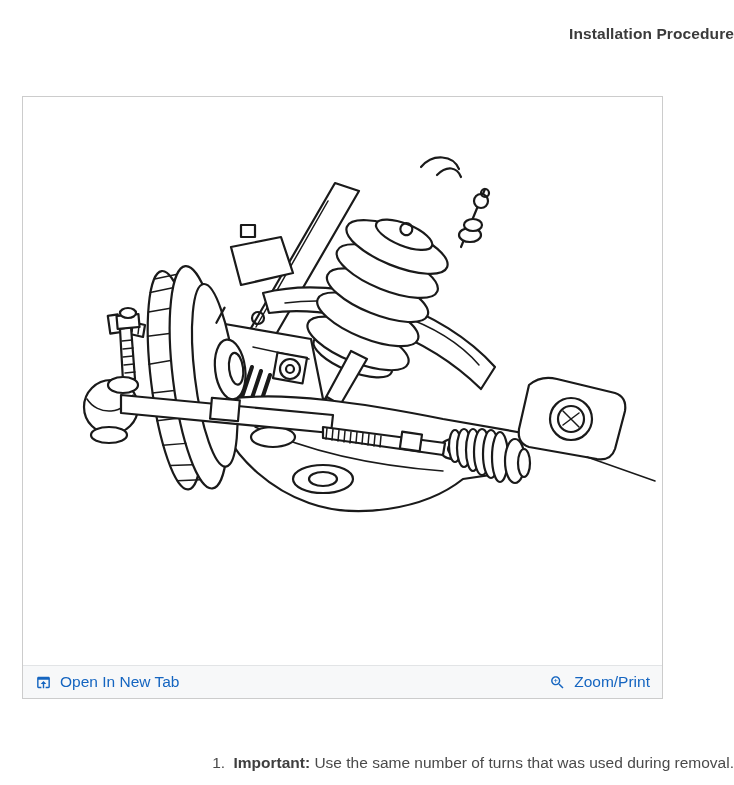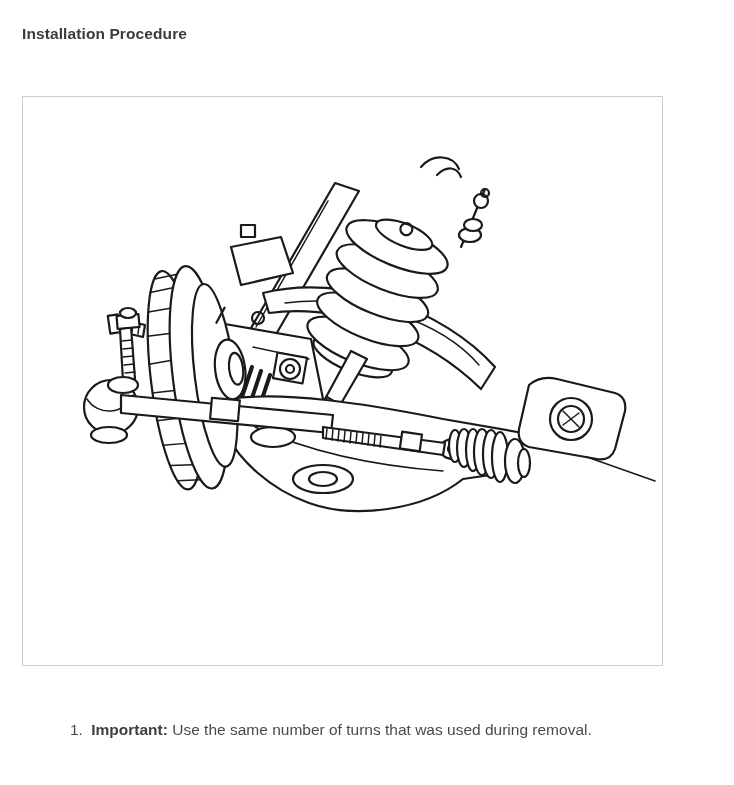--- a/index.html
+++ b/index.html
@@ -2,21 +2,21 @@
 <html><head>
 <meta charset="utf-8">
 <style>
   html, body { margin:0; padding:0; }
   body {
     width:734px; height:785px;
     background:#ffffff;
     font-family:"Liberation Sans", sans-serif;
     overflow:hidden;
   }
-  .content { padding:25px 0 0 22px; }
+  .content { padding:25px 0 0 22px;text-align:right; }
 
   .page-title {
     margin:0;
     font-size:15.5px;
     font-weight:700;
     color:#3b3b3b;
     letter-spacing:.1px;
   }
 
   .figure-card {
@@ -189,20 +189,34 @@
           <ellipse class="f" cx="450" cy="353" rx="7" ry="21"></ellipse>
           <ellipse class="f" cx="459" cy="355" rx="8" ry="23"></ellipse>
           <ellipse class="f" cx="468" cy="357" rx="8" ry="24"></ellipse>
           <ellipse class="f" cx="477" cy="360" rx="8" ry="25"></ellipse>
           <ellipse class="f" cx="492" cy="364" rx="10" ry="22"></ellipse>
           <ellipse class="f" cx="501" cy="366" rx="6" ry="14"></ellipse>
         </g>
       </svg>
     </div>
 
+    <div class="figure-toolbar">
+      <a class="toolbar-link">
+        <svg width="17" height="17" viewBox="0 0 24 24" fill="#1565c0">
+          <path d="M19 4H5c-1.11 0-2 .9-2 2v12c0 1.1.89 2 2 2h4v-2H5V8h14v10h-4v2h4c1.1 0 2-.9 2-2V6c0-1.1-.9-2-2-2zm-7 6l-4 4h3v6h2v-6h3l-4-4z"></path>
+        </svg>
+        <span>Open In New Tab</span>
+      </a>
+      <a class="toolbar-link">
+        <svg width="17" height="17" viewBox="0 0 24 24" fill="#1565c0">
+          <path d="M15.5 14h-.79l-.28-.27C15.41 12.59 16 11.11 16 9.5 16 5.91 13.09 3 9.5 3S3 5.91 3 9.5 5.91 16 9.5 16c1.61 0 3.09-.59 4.23-1.57l.27.28v.79l5 4.99L20.49 19l-4.99-5zm-6 0C7.01 14 5 11.99 5 9.5S7.01 5 9.5 5 14 7.01 14 9.5 11.99 14 9.5 14zm2.5-4h-2v2H9v-2H7V9h2V7h1v2h2v1z"></path>
+        </svg>
+        <span>Zoom/Print</span>
+      </a>
+    </div>
   </section>
 
   <div class="step-row">
     <span class="step-number">1.</span>
     <strong>Important:</strong>
     <span>Use the same number of turns that was used during removal.</span>
   </div>
 
 </div>
 

